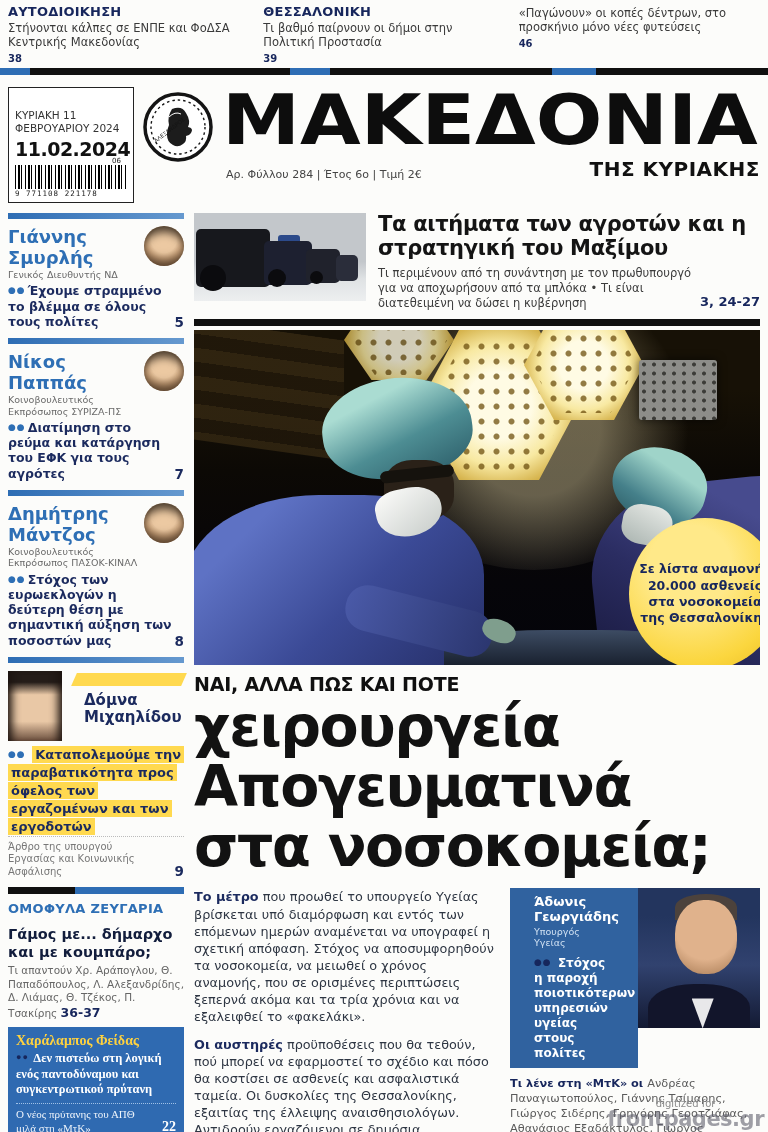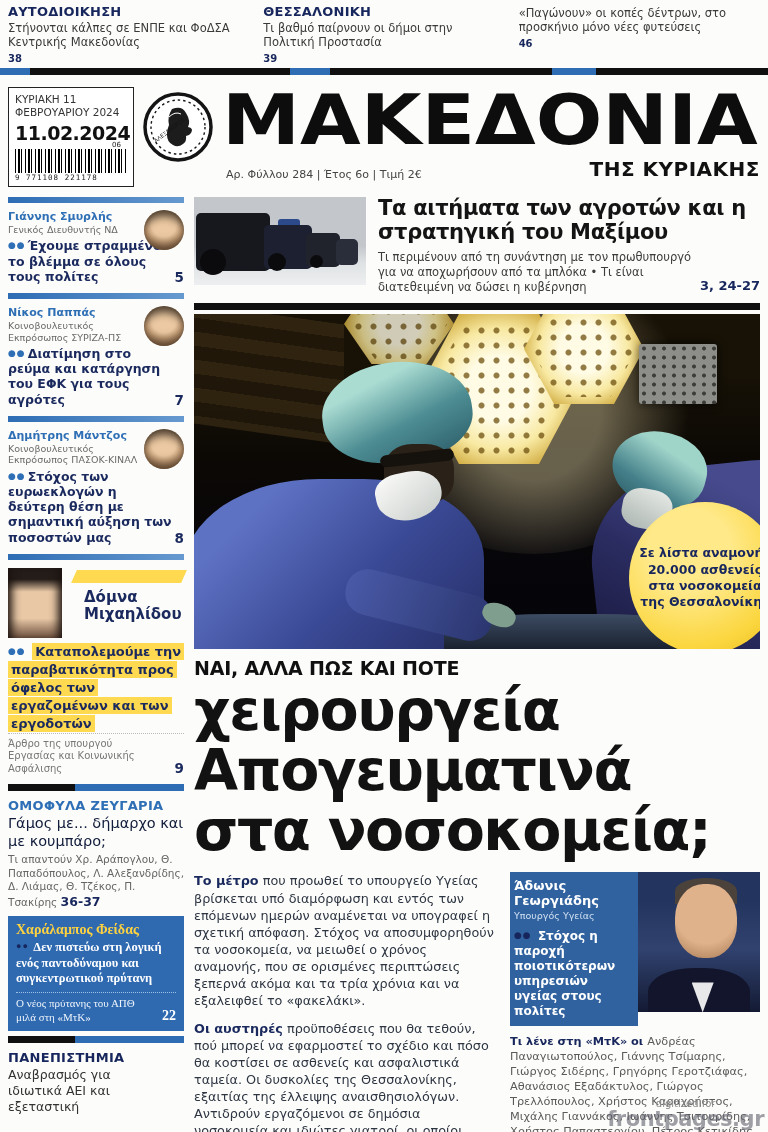--- a/index.html
+++ b/index.html
@@ -9,21 +9,21 @@
   .top-strip{display:flex;padding:4px 8px 0 8px;gap:14px;}
   .strip-item{flex:1;}
   .strip-item .sec{font-size:13px;font-weight:bold;color:#17265c;letter-spacing:.2px;}
   .strip-item .txt{font-size:11.5px;color:#3a3a3a;line-height:1.25;margin-top:2px;}
   .strip-item .pg{font-size:10px;font-weight:bold;color:#17265c;margin-top:3px;}
   .strip-divider{height:7px;margin-top:4px;
      background:linear-gradient(90deg,#2e6db4 0 30px,#101010 30px 290px,#2e6db4 290px 330px,
      #101010 330px 552px,#2e6db4 552px 596px,#101010 596px 100%);}
   
   .masthead{display:flex;align-items:flex-start;padding:12px 8px 6px 8px;gap:8px;}
-  .datebox{width:112px;border:1.5px solid #222;padding:5px 6px 4px 6px;background:#fff;}
+  .datebox{width:112px;border:1.5px solid #222;padding:21px 6px 4px 6px;background:#fff;}
   .datebox .d1{font-size:10.5px;color:#333;line-height:1.3;}
   .datebox .d2{font-size:19px;font-weight:bold;color:#111;margin-top:2px;letter-spacing:-.5px;}
   .bc-wrap{margin-top:5px;position:relative;}
   .bc-issue{position:absolute;right:6px;top:-8px;font-size:7px;color:#222;}
   .barcode{height:24px;background:repeating-linear-gradient(90deg,#000 0 1px,#fff 1px 3px,
      #000 3px 5px,#fff 5px 6px,#000 6px 7px,#fff 7px 10px);}
   .bc-num{font-size:7.5px;font-family:"DejaVu Sans Mono",monospace;color:#222;letter-spacing:1px;}
   .coin{flex:none;margin-top:4px;}
   .mh-title-block{flex:1;min-width:0;}
   .paper-title{font-size:70px;font-weight:bold;color:#0d0d0d;line-height:.95;white-space:nowrap;
@@ -35,21 +35,21 @@
   .content{display:flex;padding:0 8px;gap:10px;}
   .sidebar{width:176px;flex:none;}
   .main{flex:1;min-width:0;}
   
   .bar-blue{height:6px;background:linear-gradient(90deg,#2e6db4,#6699cf);margin:4px 0;}
   .bar-mix{height:7px;background:linear-gradient(90deg,#101010 0 38%,#2e6db4 38% 100%);margin:5px 0;}
   .sb-item{position:relative;padding:3px 0 5px 0;}
   .sb-item .portrait{position:absolute;top:3px;right:0;width:40px;height:40px;border-radius:50%;
      background:radial-gradient(circle at 50% 36%,#ecc9a2 0 38%,#caa27a 58%,#6e4f35 100%);
      box-shadow:inset 0 -14px 10px -8px rgba(40,25,12,.55), inset 0 10px 8px -4px rgba(25,18,10,.75);}
-  .sb-name{font-size:11px;font-weight:bold;color:#2e6fb5;padding-right:46px;}
+  .sb-name{font-size:18px;font-weight:bold;color:#2e6fb5;padding-right:46px;}
   .sb-role{font-size:9.5px;color:#6a6a6a;line-height:1.2;padding-right:46px;margin-top:1px;}
   .sb-quote{font-size:12.5px;font-weight:bold;color:#1b2a5e;line-height:1.22;margin-top:3px;padding-right:12px;}
   .qdots{display:inline-block;color:#2e6fb5;font-size:9px;letter-spacing:1px;vertical-align:2px;margin-right:2px;}
   .sb-page{position:absolute;right:0;bottom:4px;font-size:13.5px;font-weight:bold;color:#1b2a5e;}
   
   .mich{position:relative;padding:4px 0 2px 0;}
   .mich-row{display:flex;gap:8px;}
   .mich-photo{width:54px;height:70px;flex:none;background:
      linear-gradient(180deg,#241c18 0 16%,#e9c8a6 34% 72%,#6b4f3e 100%);
      box-shadow:inset 10px 0 8px -6px #1c1410, inset -10px 0 8px -6px #1c1410;}
@@ -57,21 +57,21 @@
   .mich-streak{height:13px;background:#ffd94f;transform:skewX(-24deg);margin:2px 0 6px 4px;}
   .mich-name{font-size:15px;font-weight:bold;color:#1b2a5e;line-height:1.15;padding-left:14px;}
   .mich-quote{margin-top:5px;font-size:13px;font-weight:bold;color:#1b2a5e;line-height:1.38;}
   .hl{background:#ffd94f;padding:1px 3px;-webkit-box-decoration-break:clone;box-decoration-break:clone;}
   .mich-src{position:relative;font-size:10px;color:#777;line-height:1.25;
      border-top:1px dotted #bbb;padding:4px 22px 2px 0;}
   .mich-src .sb-page{bottom:0;}
   
   .sec-blue{font-size:13px;font-weight:bold;color:#2e6fb5;letter-spacing:.3px;}
   .sec-navy{font-size:13px;font-weight:bold;color:#17265c;letter-spacing:.3px;}
-  .omof-title{font-size:14.5px;font-weight:normal;color:#121d3c;line-height:1.2;margin-top:2px;}
+  .omof-title{font-size:14.5px;font-weight:bold;color:#121d3c;line-height:1.2;margin-top:10px;}
   .omof-txt{font-size:10.5px;color:#666;line-height:1.3;margin-top:3px;}
   .inline-pg{font-weight:bold;color:#17265c;font-size:12.5px;}
   .panep{position:relative;padding:2px 0 4px 0;}
   .panep-txt{font-size:12.5px;color:#333;line-height:1.3;margin-top:2px;padding-right:26px;}
   
   .bluebox{background:#2f6ab1;padding:6px 8px;margin:3px 0;font-family:Liberation Serif, serif;}
   .bluebox .bb-title-y{font-size:14px;font-weight:bold;color:#ffd23f;}
   .bluebox .bb-quote{font-size:12.5px;font-weight:bold;color:#fff;line-height:1.25;margin-top:2px;}
   .bluebox .bb-quote .qdots{color:#16265c;}
   .bluebox .bb-src{position:relative;border-top:1px dotted #9fc0e6;margin-top:5px;padding:4px 24px 0 0;
@@ -145,21 +145,21 @@
   
   .kicker{font-size:19px;font-weight:bold;color:#101010;margin-top:8px;letter-spacing:-.2px;}
   .headline{font-size:57px;font-weight:bold;color:#121212;line-height:1.05;letter-spacing:-1.5px;margin-top:2px;}
   
   .body-row{display:flex;gap:16px;margin-top:12px;}
   .body-left{width:300px;flex:none;}
   .body-left p{margin:0 0 10px 0;font-size:12.8px;line-height:1.34;color:#2e3643;}
   .plead{font-weight:bold;color:#1b2a5e;}
   .body-right{flex:1;}
   .minister{display:flex;}
-  .min-box{width:128px;flex:none;background:#30629f;padding:7px 4px;box-sizing:border-box;}
+  .min-box{width:128px;flex:none;background:#30629f;padding:7px 24px;box-sizing:border-box;}
   .min-name{font-size:13px;font-weight:bold;color:#fff;line-height:1.15;}
   .min-role{font-size:9.5px;color:#cfe0f2;margin-top:1px;}
   .min-quote{font-size:12px;font-weight:bold;color:#fff;line-height:1.25;margin-top:8px;}
   .min-quote .qdots{color:#16265c;}
   .min-photo{flex:1;height:140px;position:relative;overflow:hidden;
      background:linear-gradient(180deg,#23355e 0 20%,#31426f 55%,#131a33 100%);}
   .min-face{position:absolute;left:30%;top:12px;width:62px;height:74px;border-radius:46%;
      background:radial-gradient(circle at 50% 40%,#e0b28c 0 55%,#b98c66 85%,#8a6447 100%);}
   .min-hair{position:absolute;left:30%;top:6px;width:62px;height:26px;border-radius:50% 50% 0 0;
      background:#4c423c;}

